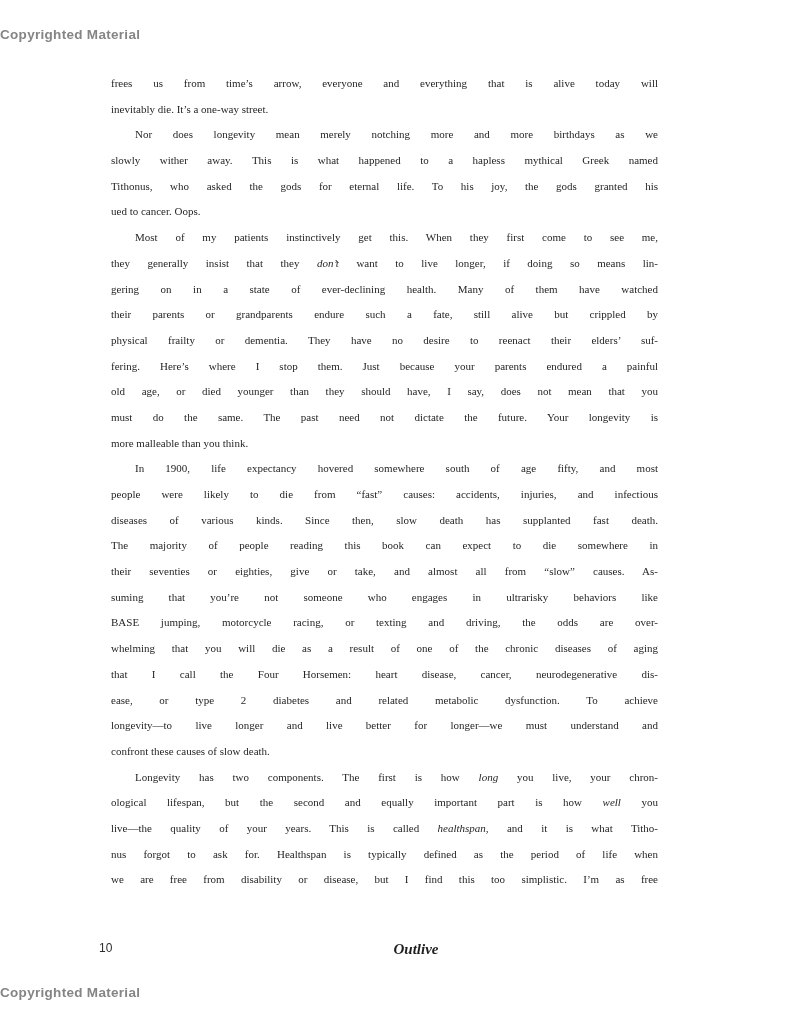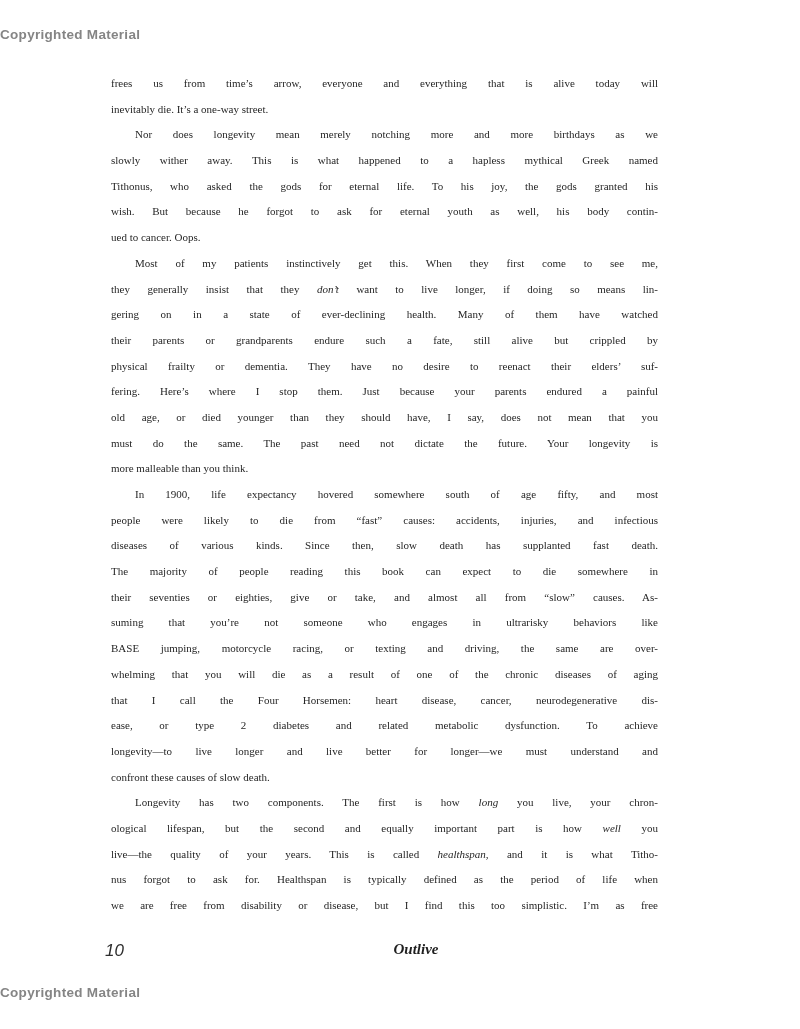--- a/index.html
+++ b/index.html
@@ -54,26 +54,25 @@
 
   .footer {
     position: absolute;
     top: 941px;
     left: 0;
     width: 100%;
     height: 20px;
   }
   .page-number {
     position: absolute;
-    left: 105px;
+    left: 99px;
     top: 0;
     font-family: "Liberation Sans", sans-serif;
-    font-size: 17px;
+    font-size: 12px;
     color: #2e2e2e;
-    font-style: italic;
   }
   .running-title {
     position: absolute;
     left: 0;
     width: 100%;
     text-align: center;
     font-family: "Liberation Serif", serif;
     font-style: italic;
     font-weight: 700;
     font-size: 15px;
@@ -88,42 +87,41 @@
 
 <div class="page-body">
     <div class="paragraph">
       <div class="line"><span>frees us from time’s arrow, everyone and everything that is alive today will</span></div>
       <div class="line last"><span>inevitably die. It’s a one-way street.</span></div>
     </div>
     <div class="paragraph">
       <div class="line indent"><span>Nor does longevity mean merely notching more and more birthdays as we</span></div>
       <div class="line"><span>slowly wither away. This is what happened to a hapless mythical Greek named</span></div>
       <div class="line"><span>Tithonus, who asked the gods for eternal life. To his joy, the gods granted his</span></div>
-      <div class="line"><span>wish. But because he forgot to ask for eternal youth as well, his body contin-</span></div>
       <div class="line last"><span>ued to cancer. Oops.</span></div>
     </div>
     <div class="paragraph">
       <div class="line indent"><span>Most of my patients instinctively get this. When they first come to see me,</span></div>
       <div class="line"><span>they generally insist that they </span><em>don’t</em><span> want to live longer, if doing so means lin-</span></div>
       <div class="line"><span>gering on in a state of ever-declining health. Many of them have watched</span></div>
       <div class="line"><span>their parents or grandparents endure such a fate, still alive but crippled by</span></div>
       <div class="line"><span>physical frailty or dementia. They have no desire to reenact their elders’ suf-</span></div>
       <div class="line"><span>fering. Here’s where I stop them. Just because your parents endured a painful</span></div>
       <div class="line"><span>old age, or died younger than they should have, I say, does not mean that you</span></div>
       <div class="line"><span>must do the same. The past need not dictate the future. Your longevity is</span></div>
       <div class="line last"><span>more malleable than you think.</span></div>
     </div>
     <div class="paragraph">
       <div class="line indent"><span>In 1900, life expectancy hovered somewhere south of age fifty, and most</span></div>
       <div class="line"><span>people were likely to die from “fast” causes: accidents, injuries, and infectious</span></div>
       <div class="line"><span>diseases of various kinds. Since then, slow death has supplanted fast death.</span></div>
       <div class="line"><span>The majority of people reading this book can expect to die somewhere in</span></div>
       <div class="line"><span>their seventies or eighties, give or take, and almost all from “slow” causes. As-</span></div>
       <div class="line"><span>suming that you’re not someone who engages in ultrarisky behaviors like</span></div>
-      <div class="line"><span>BASE jumping, motorcycle racing, or texting and driving, the same are over-</span></div>
+      <div class="line"><span>BASE jumping, motorcycle racing, or texting and driving, the odds are over-</span></div>
       <div class="line"><span>whelming that you will die as a result of one of the chronic diseases of aging</span></div>
       <div class="line"><span>that I call the Four Horsemen: heart disease, cancer, neurodegenerative dis-</span></div>
       <div class="line"><span>ease, or type 2 diabetes and related metabolic dysfunction. To achieve</span></div>
       <div class="line"><span>longevity—to live longer and live better for longer—we must understand and</span></div>
       <div class="line last"><span>confront these causes of slow death.</span></div>
     </div>
     <div class="paragraph">
       <div class="line indent"><span>Longevity has two components. The first is how </span><em>long</em><span> you live, your chron-</span></div>
       <div class="line"><span>ological lifespan, but the second and equally important part is how </span><em>well</em><span> you</span></div>
       <div class="line"><span>live—the quality of your years. This is called </span><em>healthspan,</em><span> and it is what Titho-</span></div>

